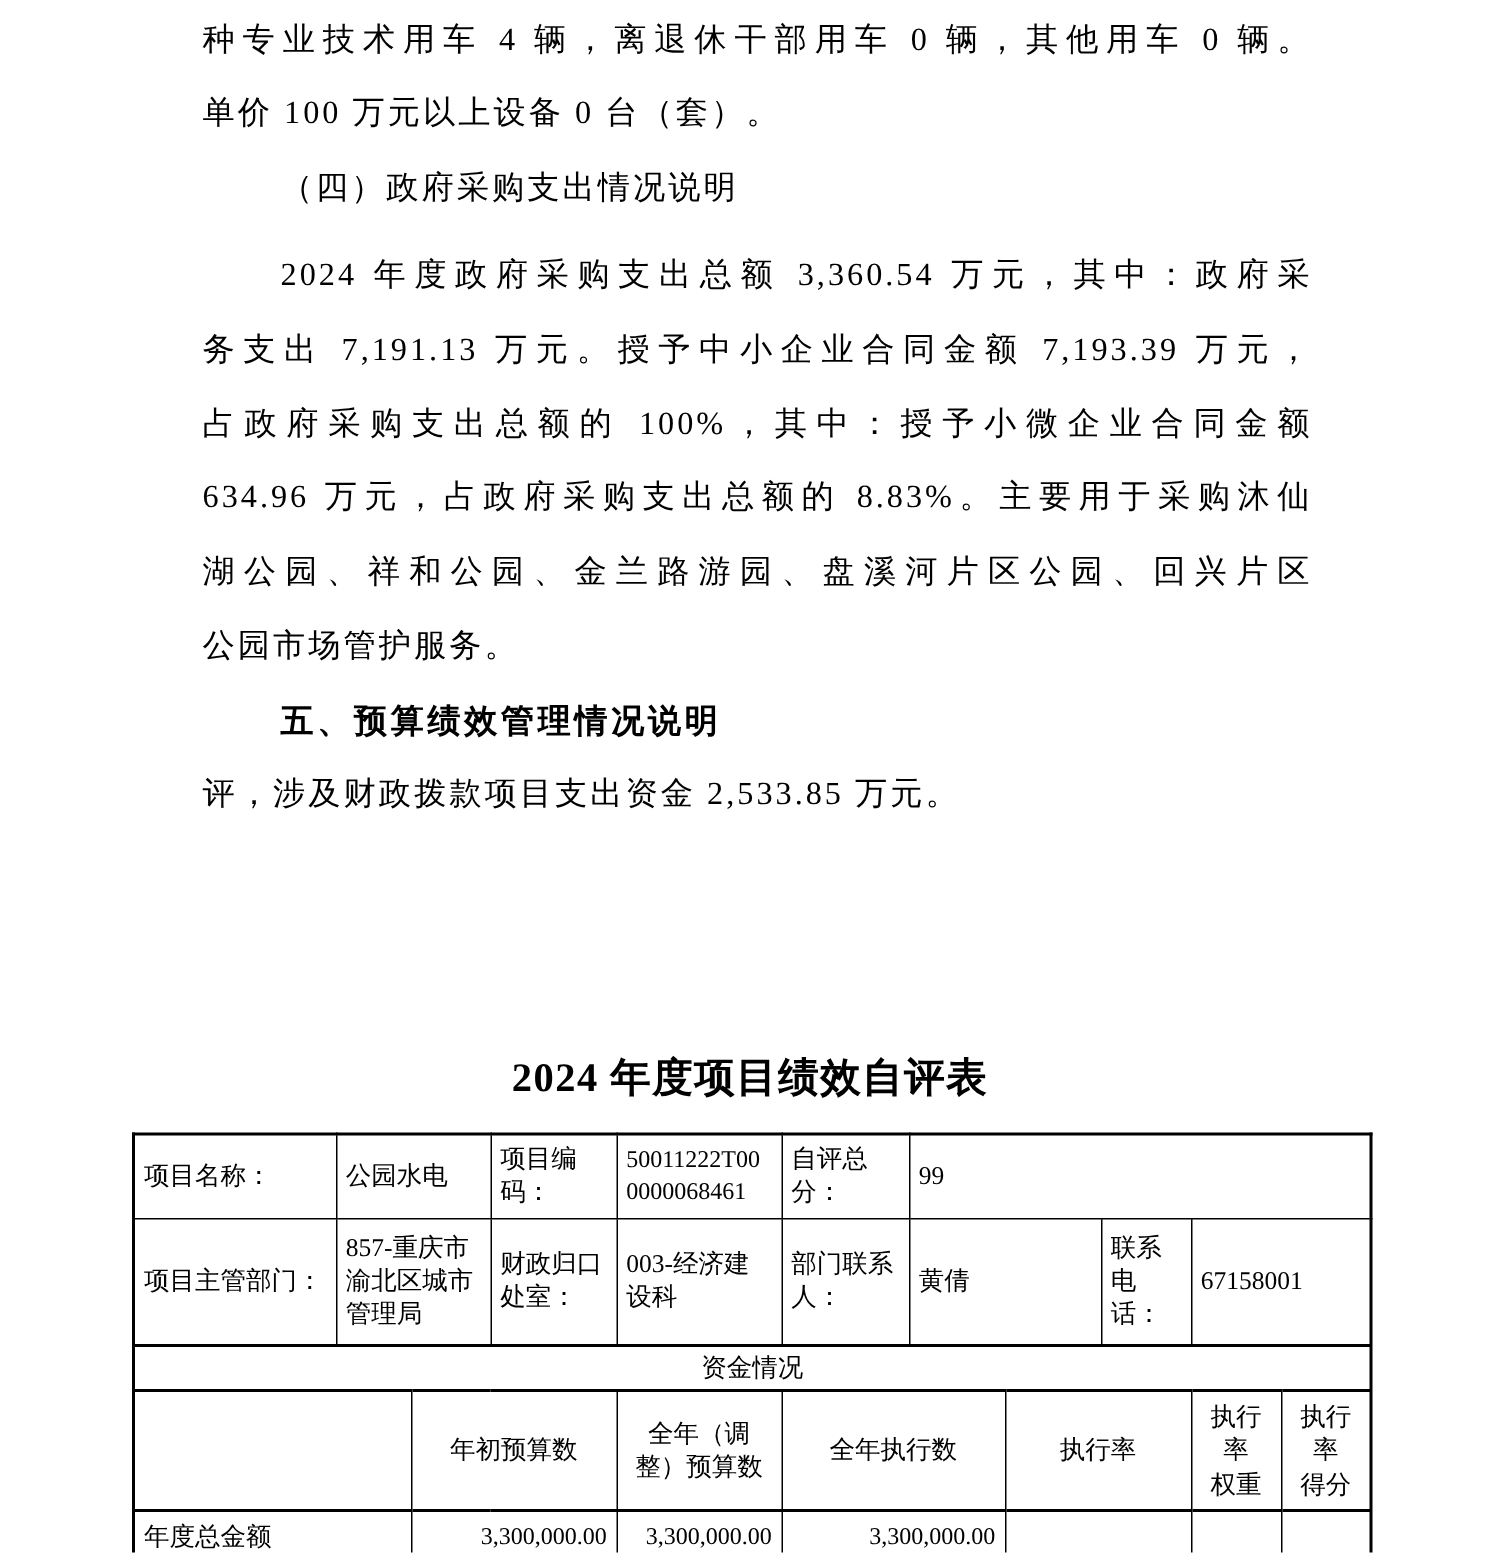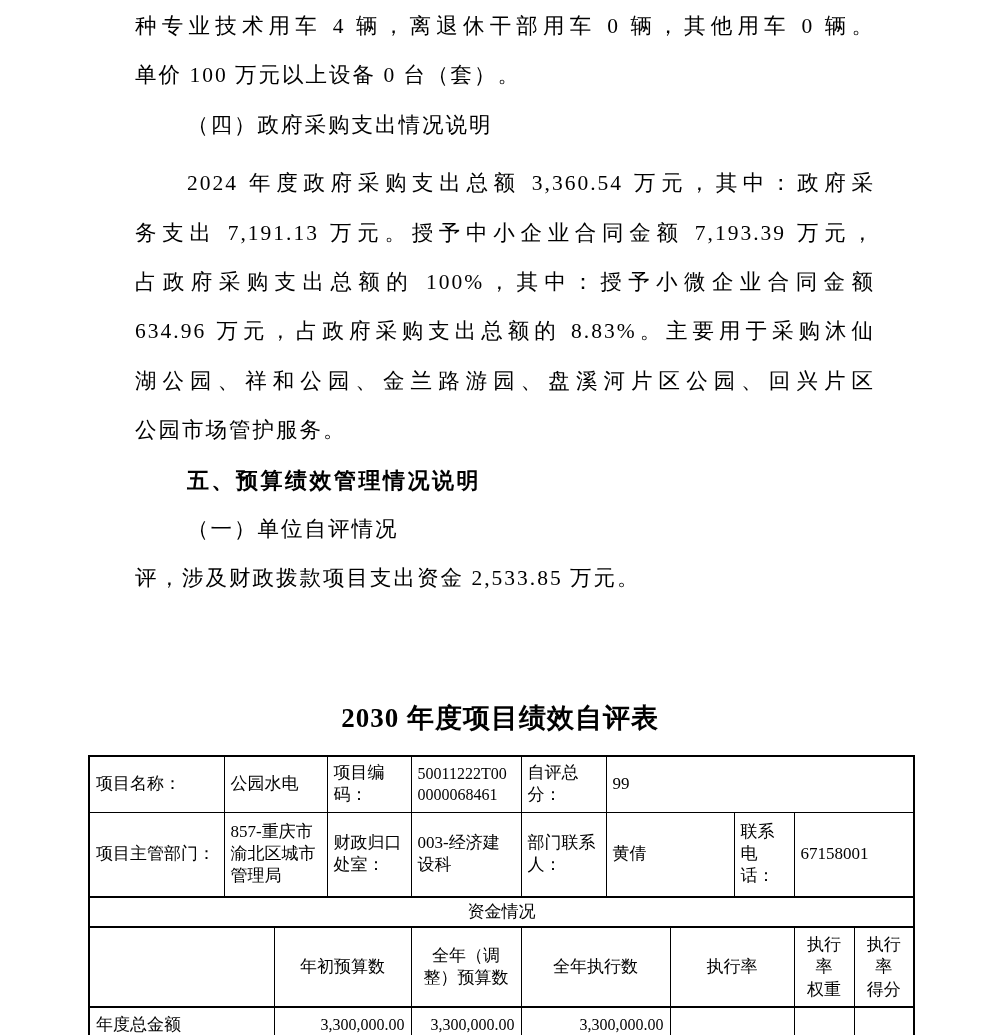--- a/index.html
+++ b/index.html
@@ -49,25 +49,24 @@
   <div class="line jfull">种专业技术用车 4 辆，离退休干部用车 0 辆，其他用车 0 辆。</div>
   <div class="line">单价 100 万元以上设备 0 台（套）。</div>
   <div class="line indent">（四）政府采购支出情况说明</div>
   <div class="line indent jfull m9">2024 年度政府采购支出总额 3,360.54 万元，其中：政府采</div>
   <div class="line jfull">务支出 7,191.13 万元。授予中小企业合同金额 7,193.39 万元，</div>
   <div class="line jfull">占政府采购支出总额的 100%，其中：授予小微企业合同金额</div>
   <div class="line jfull">634.96 万元，占政府采购支出总额的 8.83%。主要用于采购沐仙</div>
   <div class="line jfull">湖公园、祥和公园、金兰路游园、盘溪河片区公园、回兴片区</div>
   <div class="line">公园市场管护服务。</div>
   <div class="line indent heading">五、预算绩效管理情况说明</div>
-  <div class="line indent">（一）单位自评情况</div>
   <div class="line">评，涉及财政拨款项目支出资金 2,533.85 万元。</div>
 </div>
 
-<div class="doc-title">2030 年度项目绩效自评表</div>
+<div class="doc-title">2024 年度项目绩效自评表</div>
 
 <table class="eval">
   <colgroup>
     <col style="width:135px">
       <col style="width:50px">
       <col style="width:53px">
     <col style="width:84px">
       <col style="width:110px">
       <col style="width:85px">
     <col style="width:64px">

